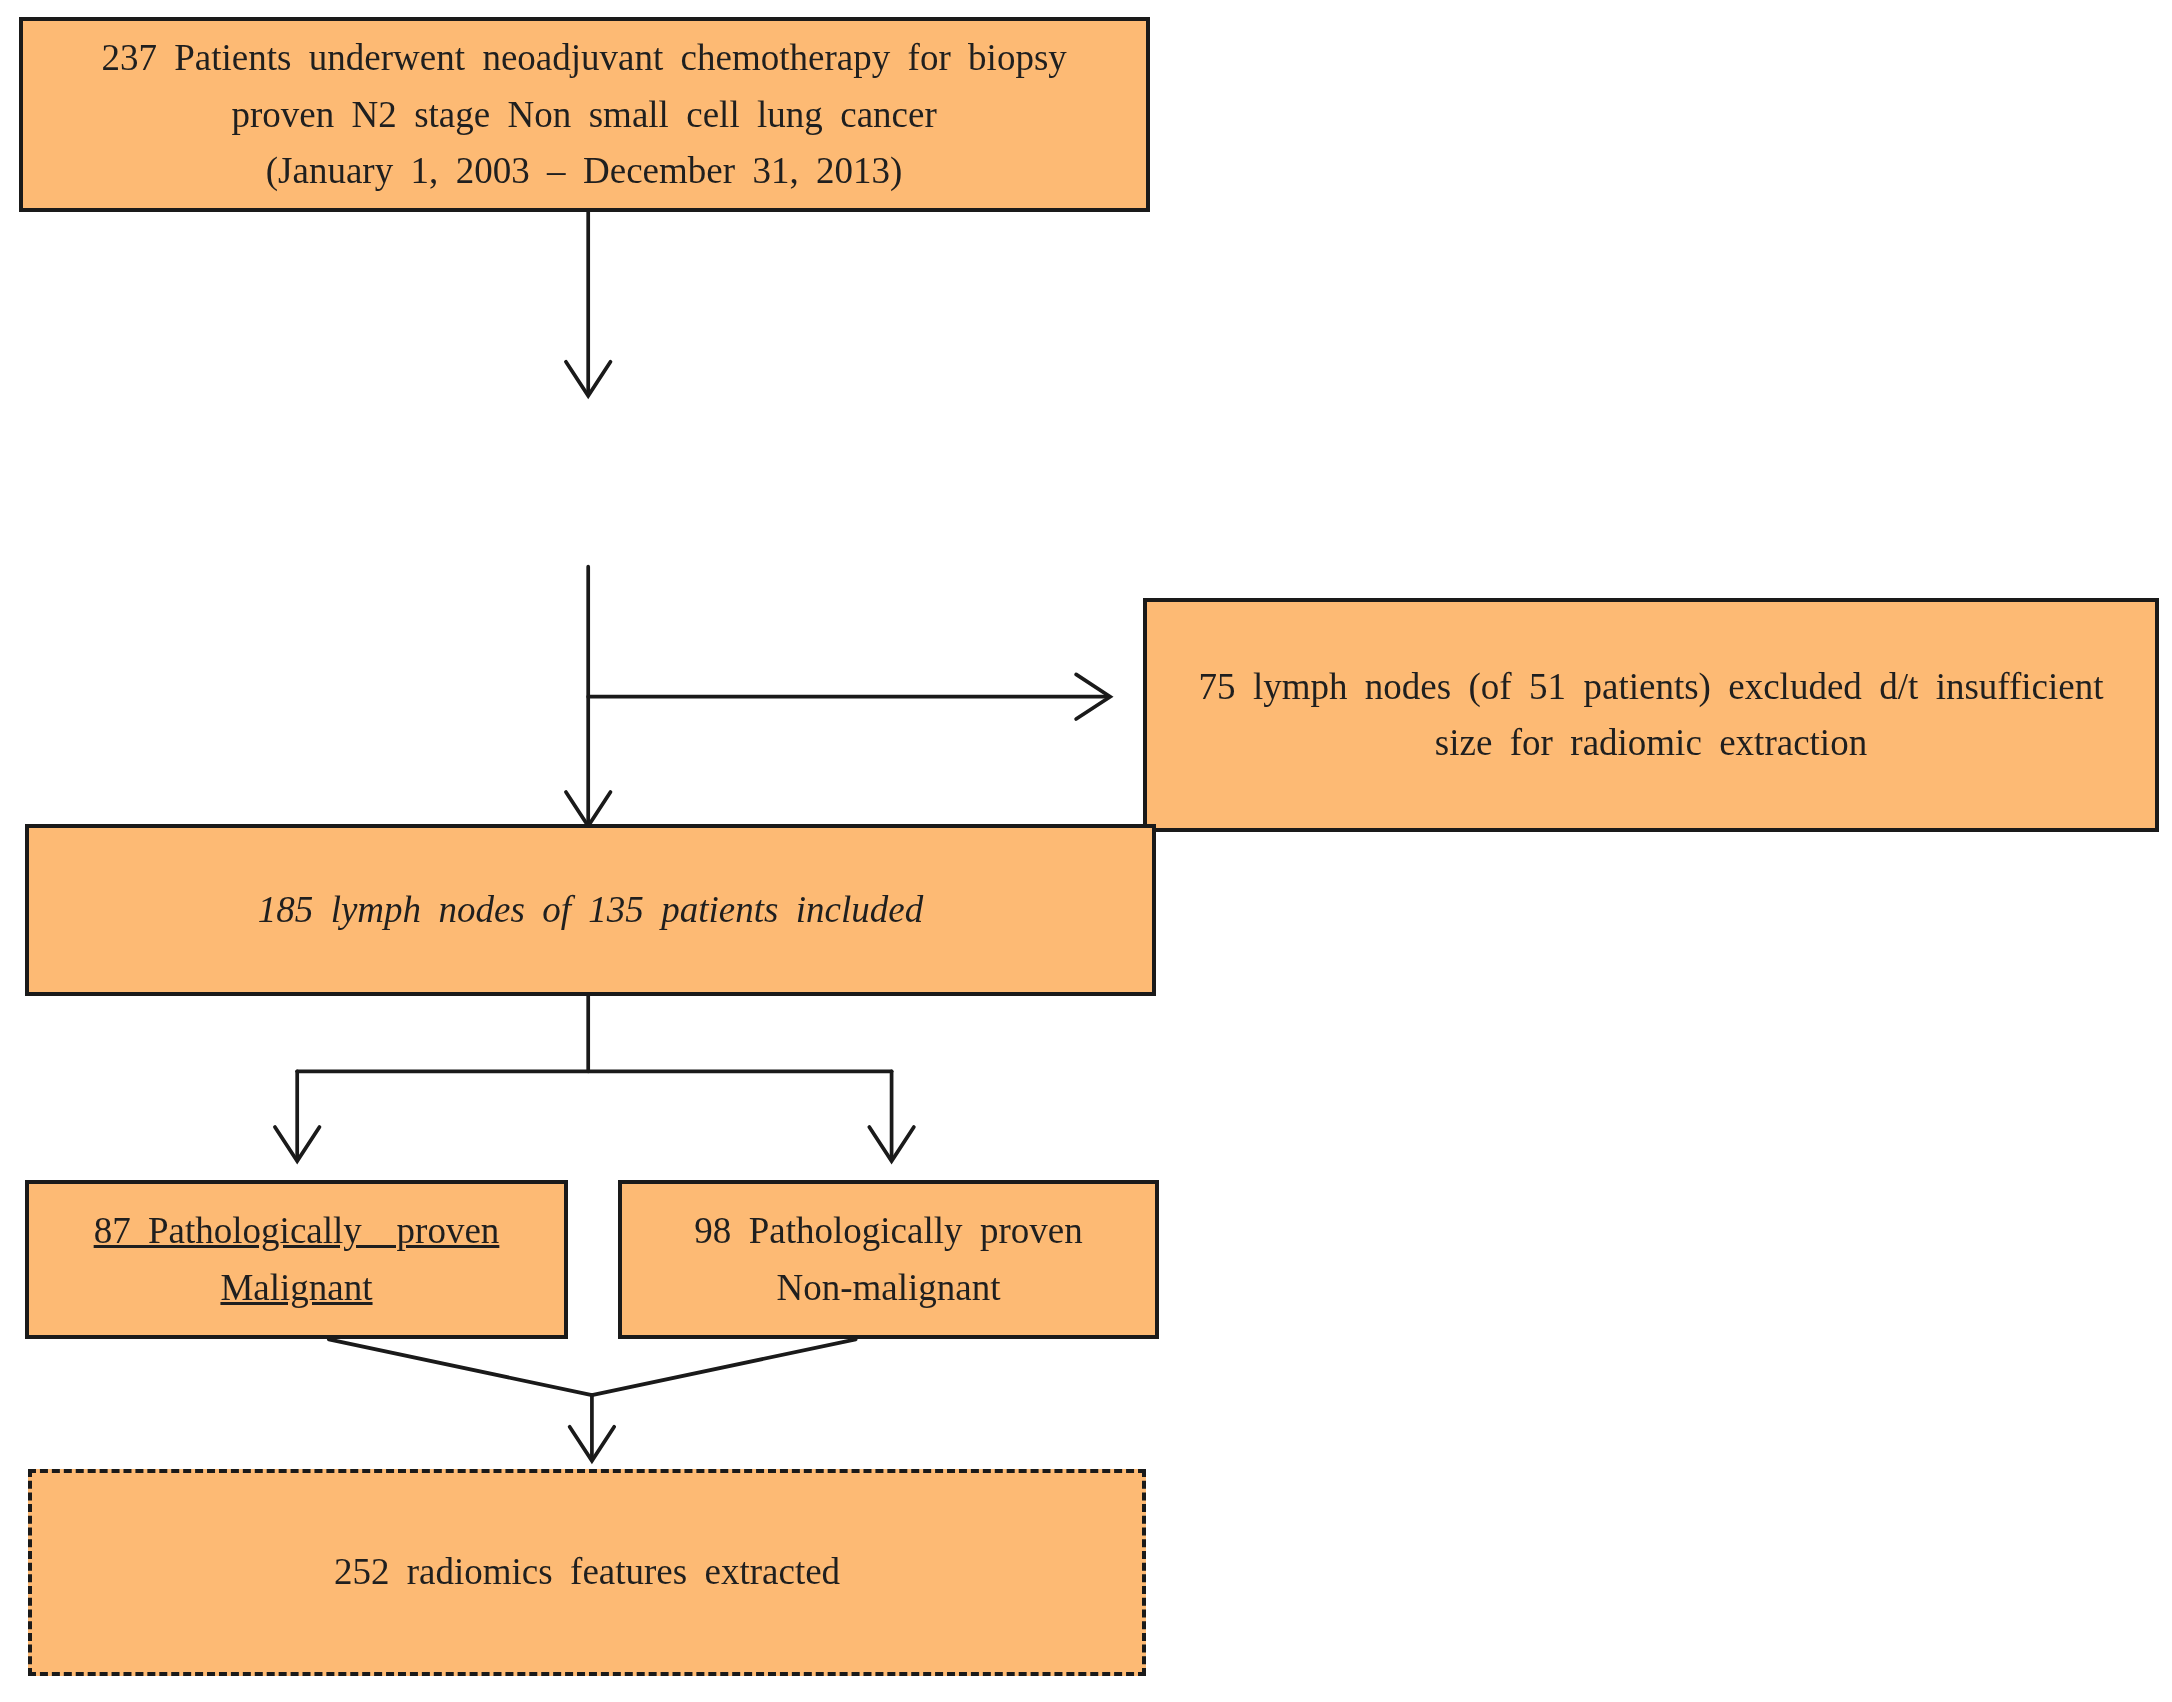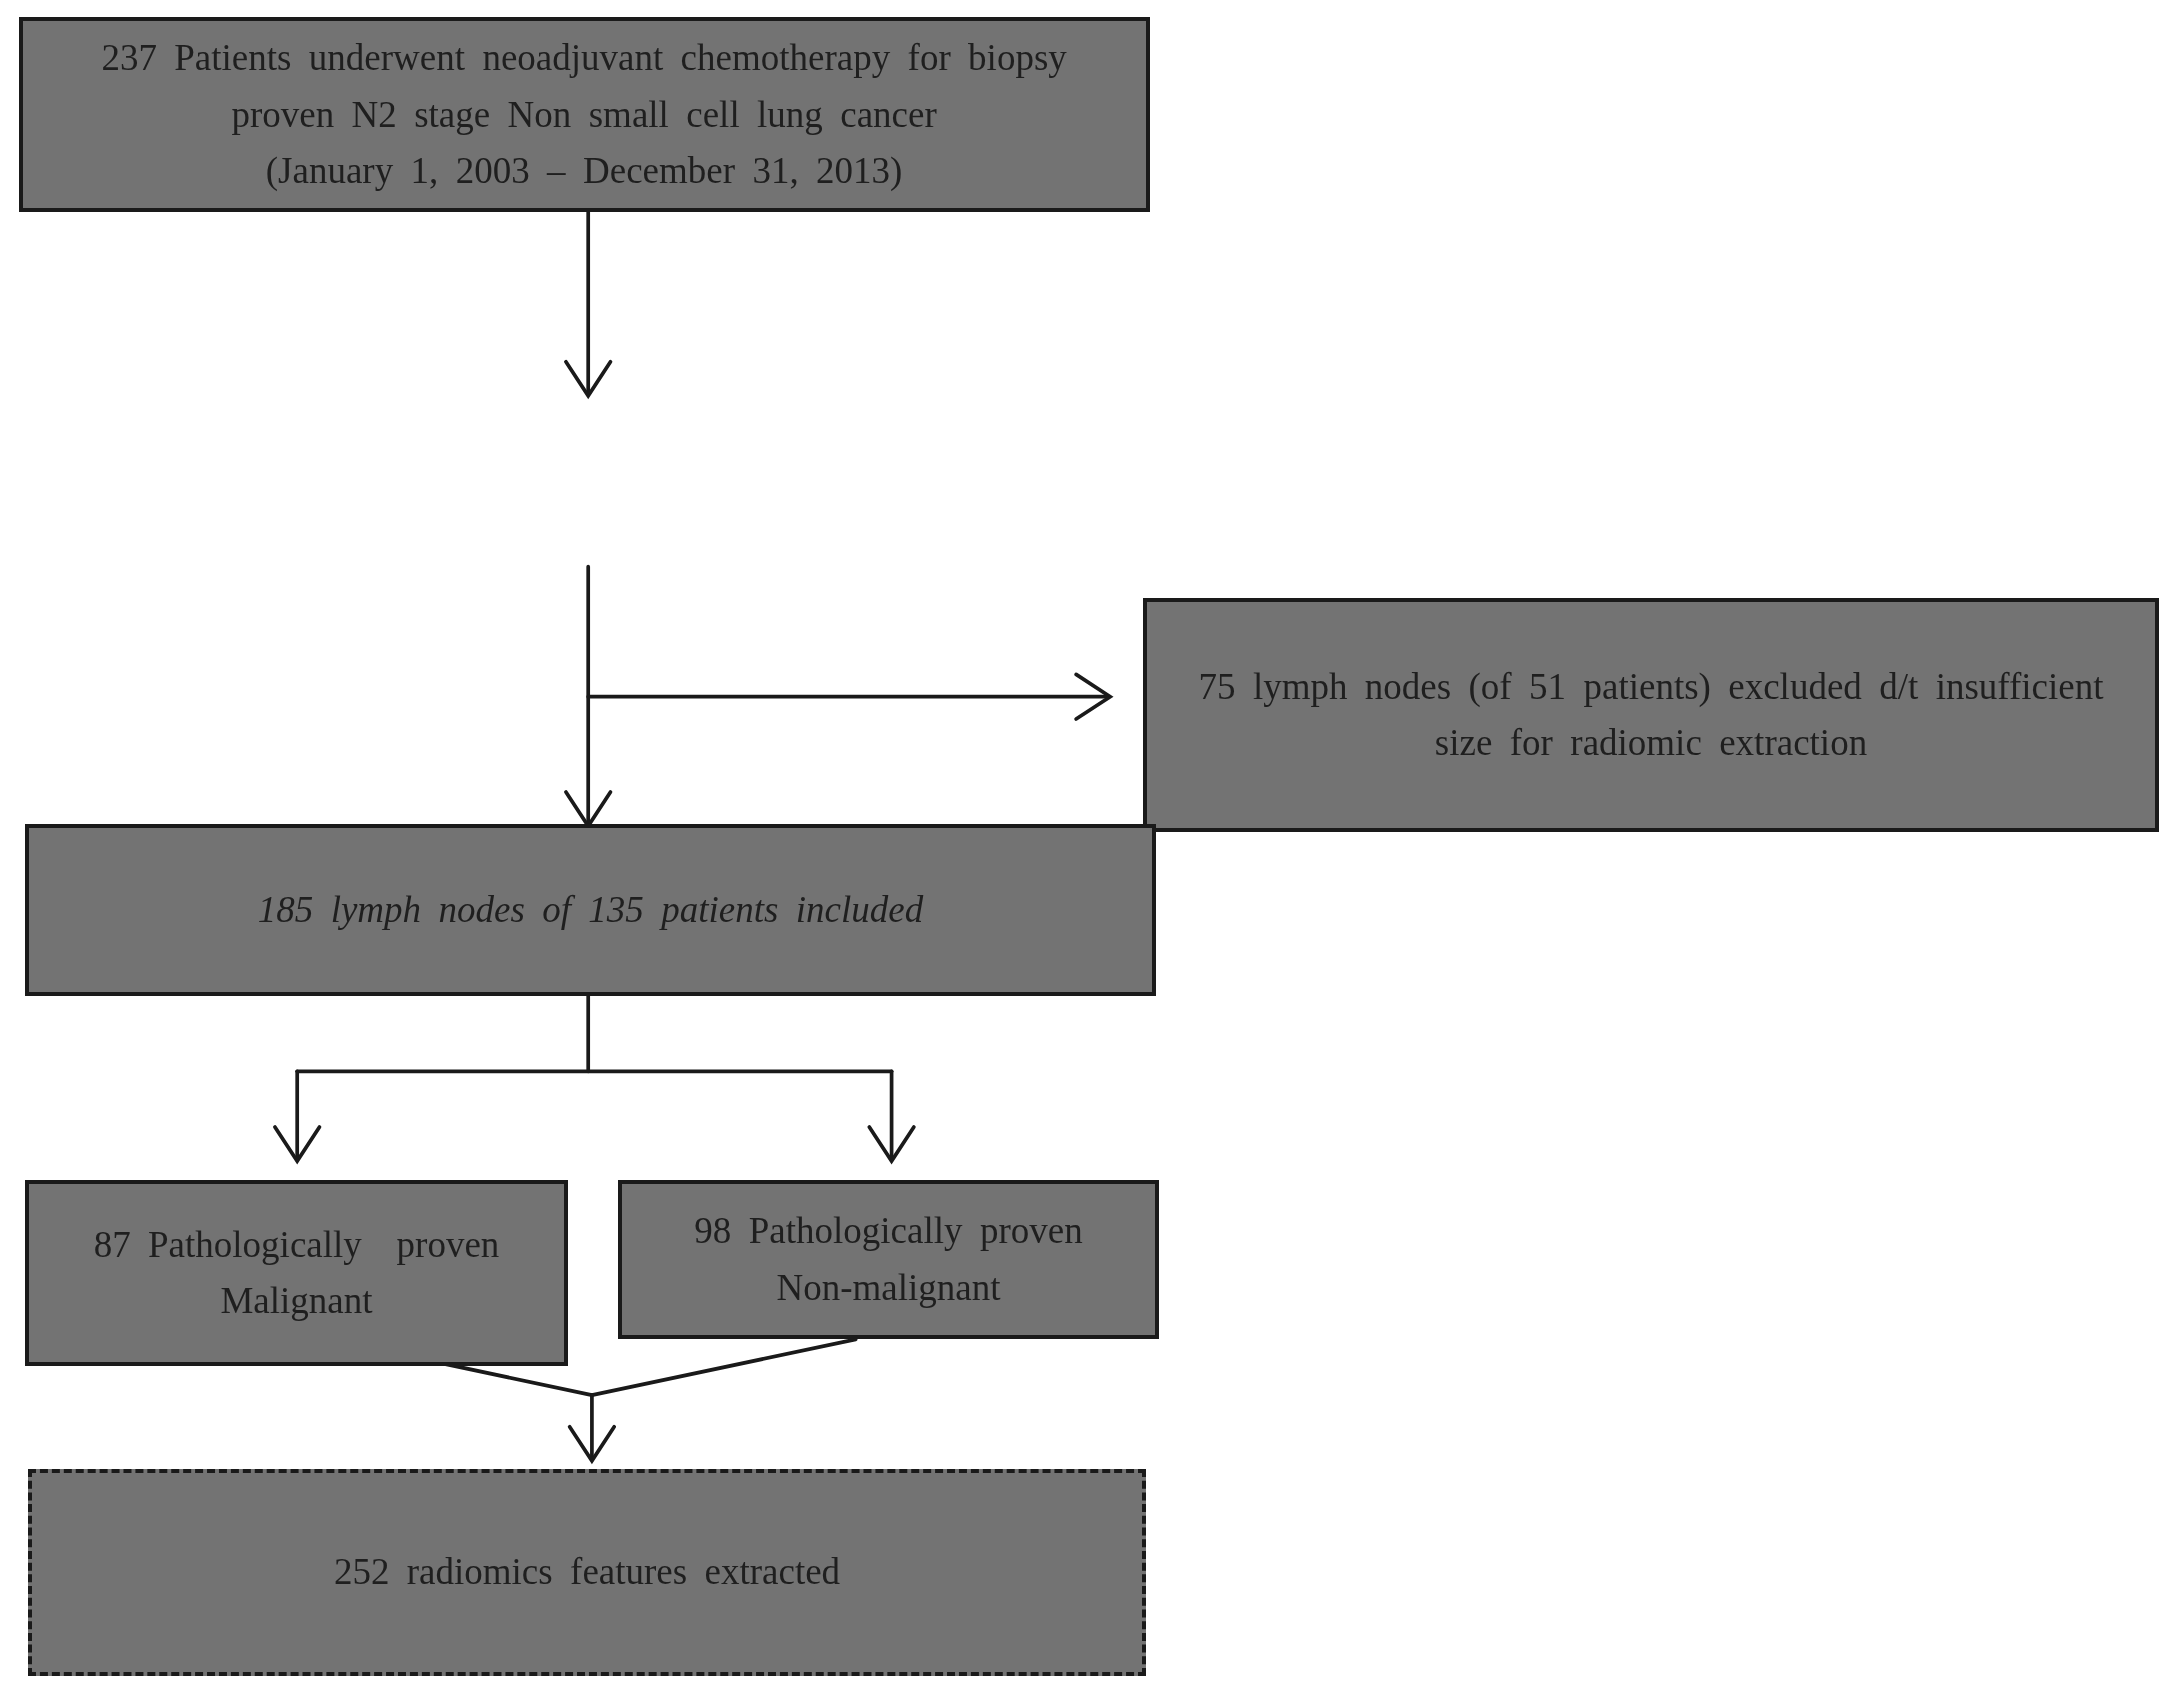--- a/index.html
+++ b/index.html
@@ -11,40 +11,40 @@
     position: relative;
     width: 2172px;
     height: 1703px;
     background: #ffffff;
     overflow: hidden;
   }
   .flow-box {
     position: absolute;
     box-sizing: border-box;
     border: 4.3px solid #1a1a1a;
-    background: #737373;
+    background: #fdba74;
     display: flex;
     align-items: center;
     justify-content: center;
     text-align: center;
     font-family: "Liberation Serif", "DejaVu Serif", serif;
     color: #1f1f1f;
     font-size: 37px;
     line-height: 1.52;
     white-space: pre;
     word-spacing: 0.22em;
   }
   .flow-box.dashed {
     border-style: dashed;
   }
   #box-initial       { left: 18.6px;   top: 17.3px;   width: 1131px; height: 195px; }
   #box-pet           { left: 18.6px;   top: 399px;  width: 1131px; height: 168px; }
   #box-excluded      { left: 1143px; top: 598px;  width: 1016px; height: 234px; }
   #box-included      { left: 25px;   top: 824px; width: 1131px; height: 172px; font-style: italic; }
-  #box-malignant     { left: 25px;   top: 1180px; width: 543px;  height: 186px; }
+  #box-malignant     { left: 25px;   top: 1180px; width: 543px;  height: 159px; text-decoration: underline; }
   #box-nonmalignant  { left: 618px;  top: 1180px; width: 541px;  height: 159px; justify-content: center; }
   #box-radiomics     { left: 28px;   top: 1469px; width: 1118px; height: 207px; }
   #connectors {
     position: absolute;
     left: 0;
     top: 0;
   }
   #connectors path {
     stroke: #1a1a1a;
     stroke-width: 6;

